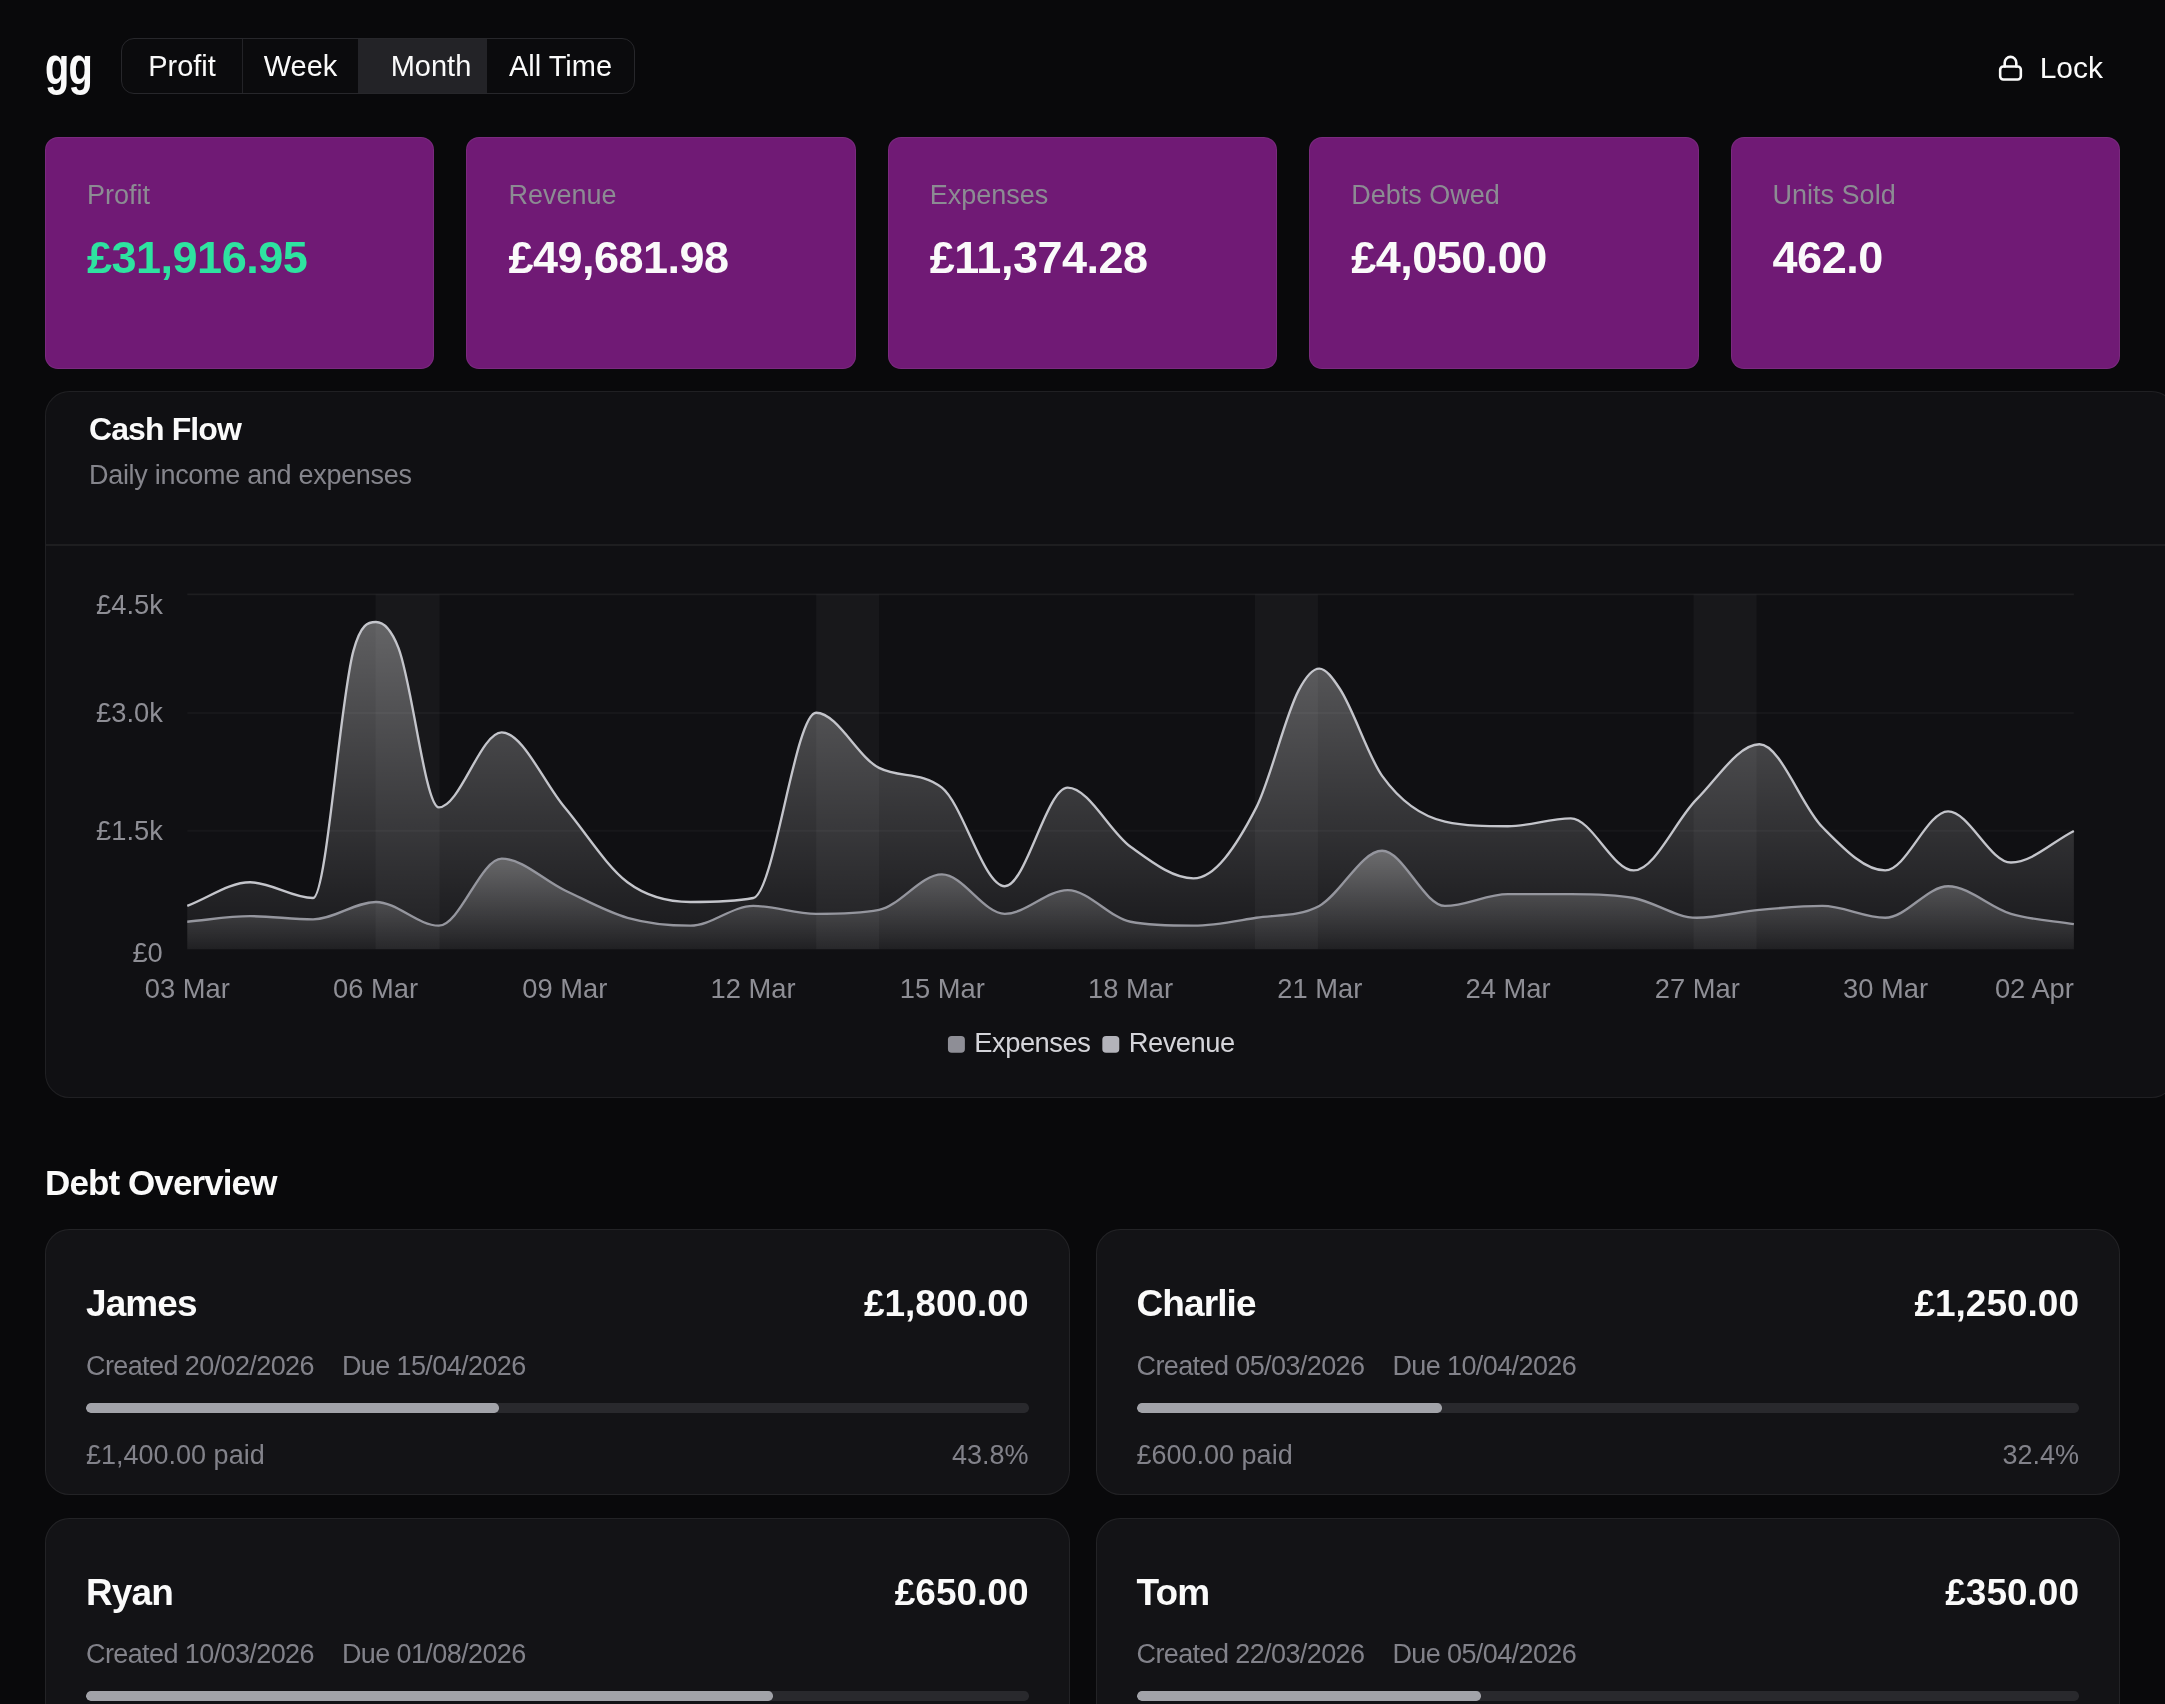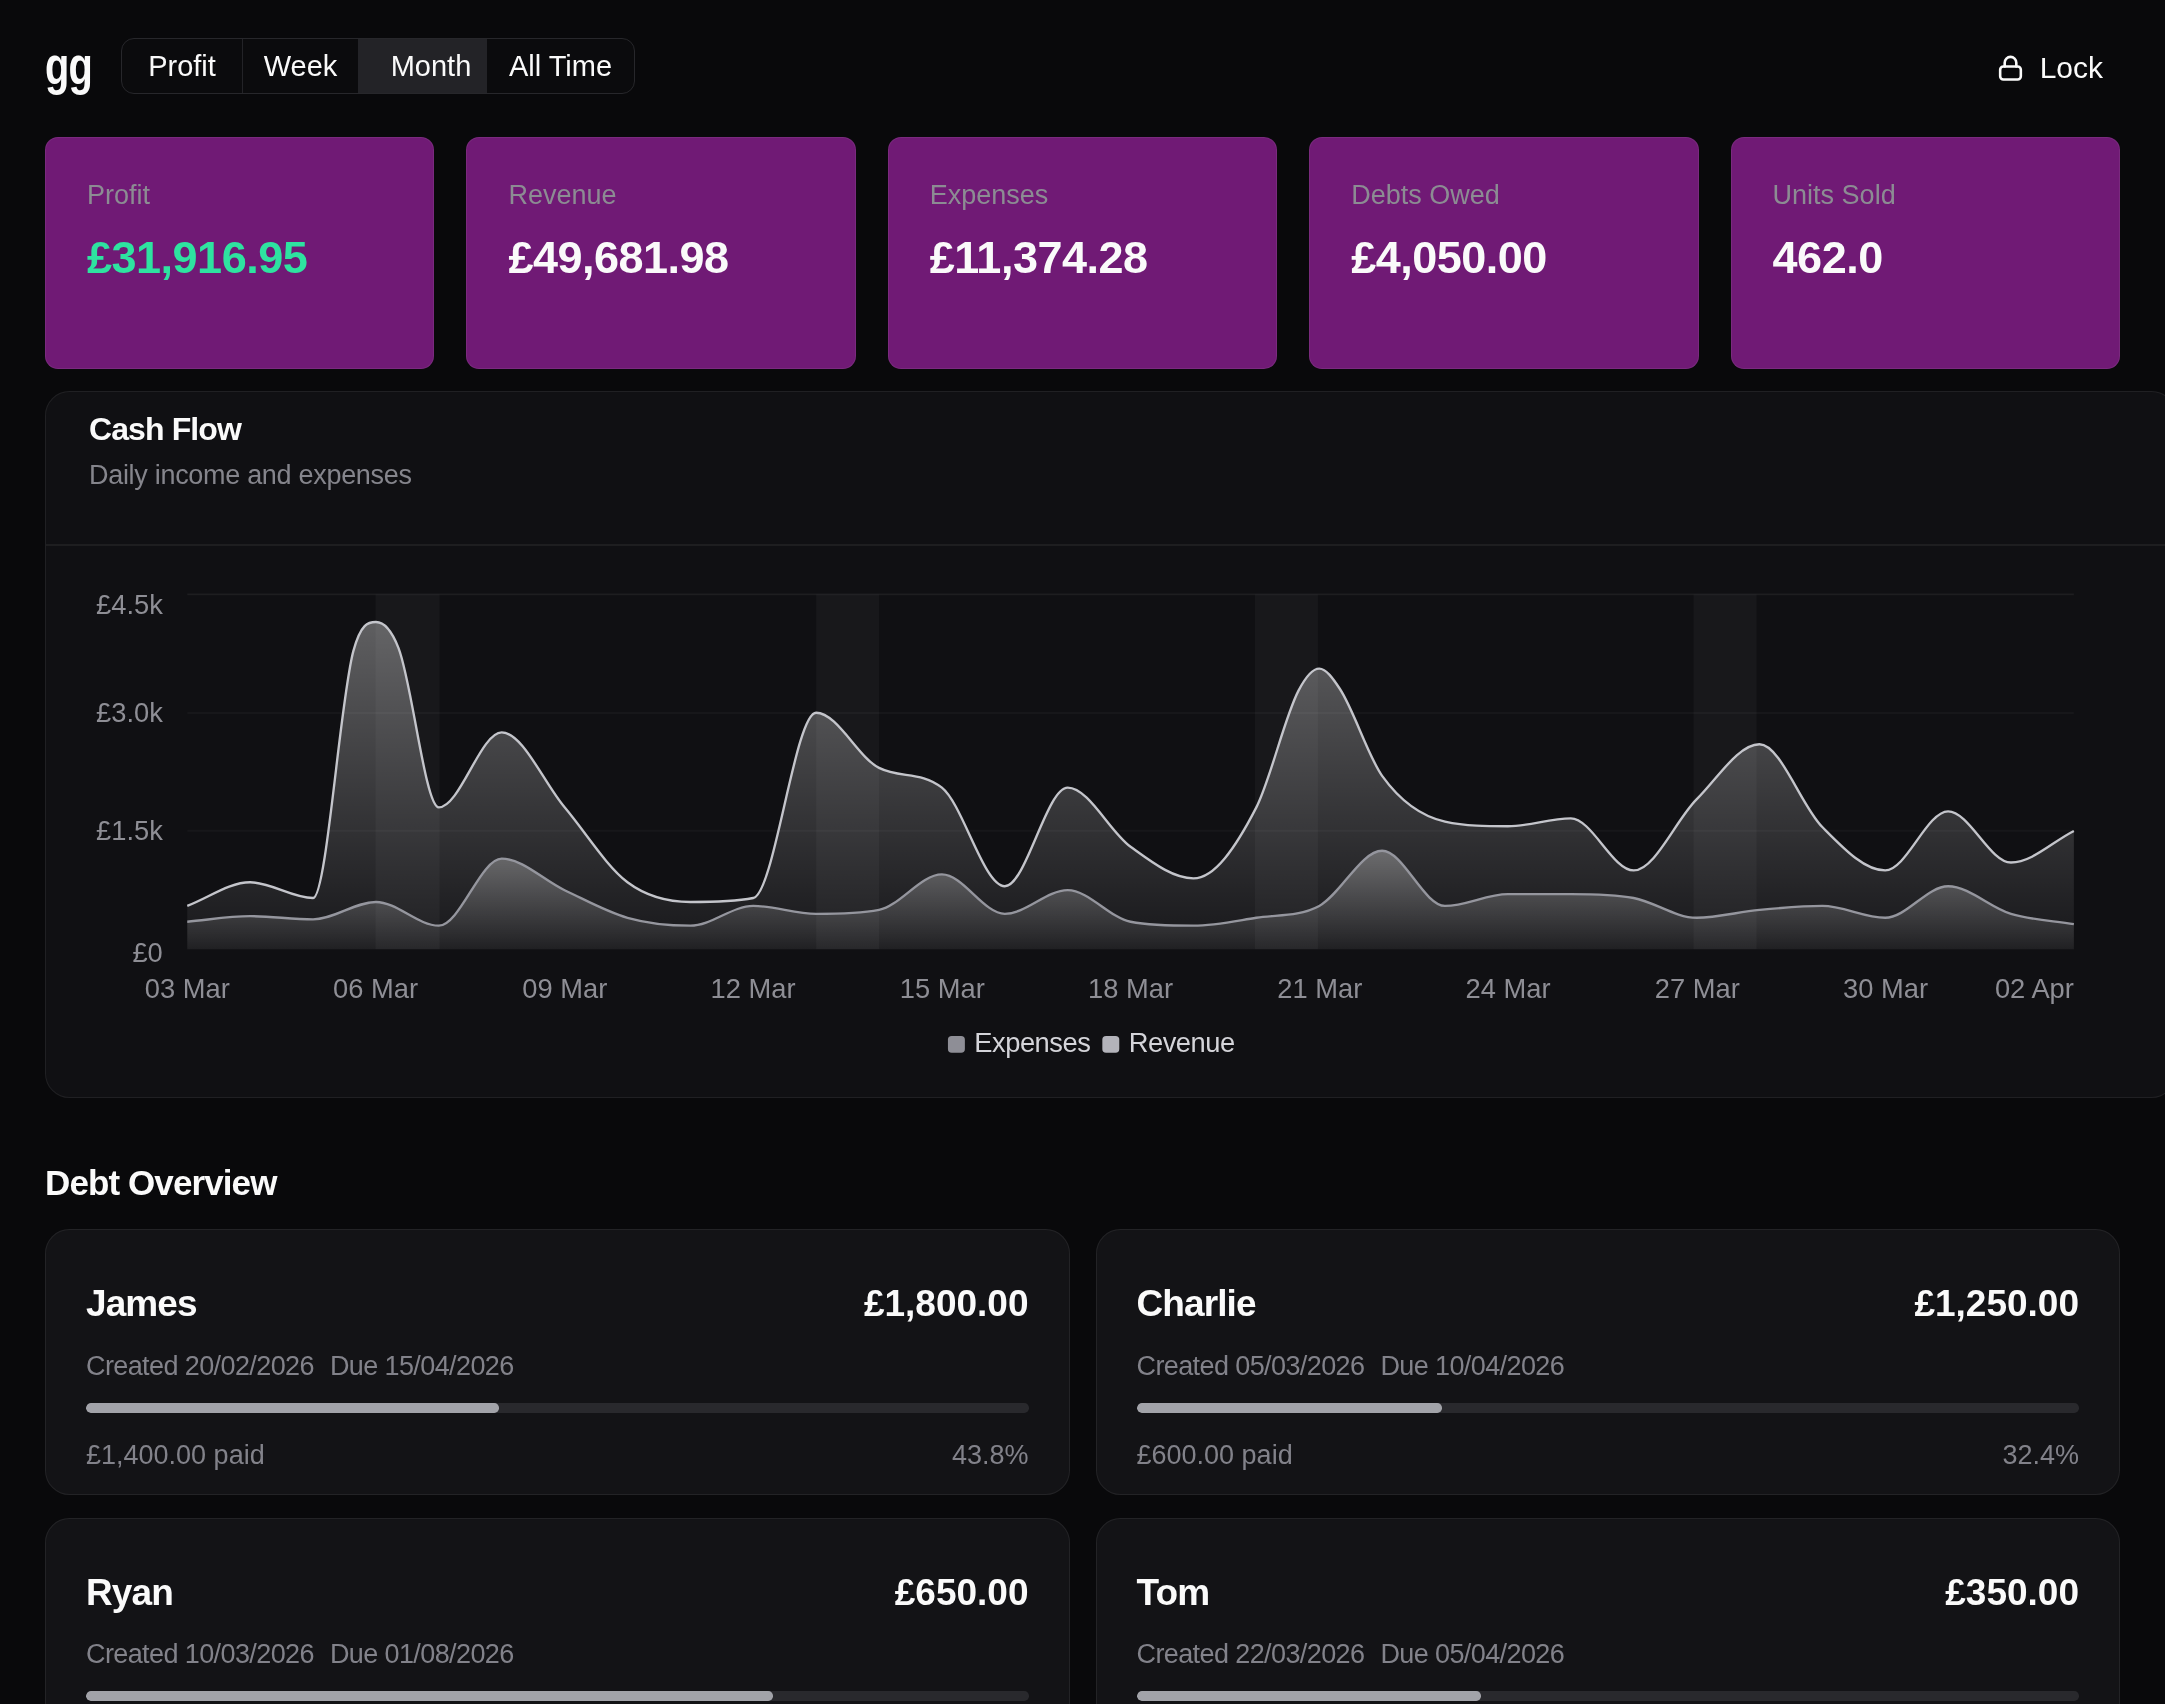--- a/index.html
+++ b/index.html
@@ -32,21 +32,21 @@
   #chartsvg { position:absolute; left:0; top:0; }
   #debthead { position:absolute; left:45px; top:1162px; font-size:35px; line-height:41px; font-weight:bold; letter-spacing:-0.9px; }
   #debts { position:absolute; left:45px; top:1229px; width:2075px; display:grid;
     grid-template-columns:repeat(2,1fr); column-gap:26px; row-gap:22.6px; }
   .debt { height:266px; background:#131316; border:1.9px solid rgba(255,255,255,0.07);
     border-radius:24.5px; padding:43px 40px 40px; }
   .debt .row1 { display:flex; justify-content:space-between; align-items:baseline; }
   .debt .name { font-size:37px; line-height:43px; font-weight:bold; letter-spacing:-0.9px;margin-top:9px; }
   .debt .amt { font-size:37px; line-height:43px; font-weight:bold; }
   .debt .dates { margin-top:23.5px; font-size:27px; line-height:34px; letter-spacing:-0.6px; color:#82828a; }
-  .debt .dates .due { margin-left:16px; }
+  .debt .dates .due { margin-left:28px; }
   .debt .track { margin-top:20px; height:10.4px; border-radius:4.7px; background:#29292d; overflow:hidden; }
   .debt .fill { height:10.4px; border-radius:4.7px; background:#a2a3a9; }
   .debt .row2 { margin-top:25.4px; display:flex; justify-content:space-between;
     font-size:27px; line-height:34px; color:#82828a; }
 </style></head>
 <body>
 <div id="page">
   <div id="logo">gg</div>
   <div id="tabs">
     <div class="tab" style="width:121px">Profit</div>

